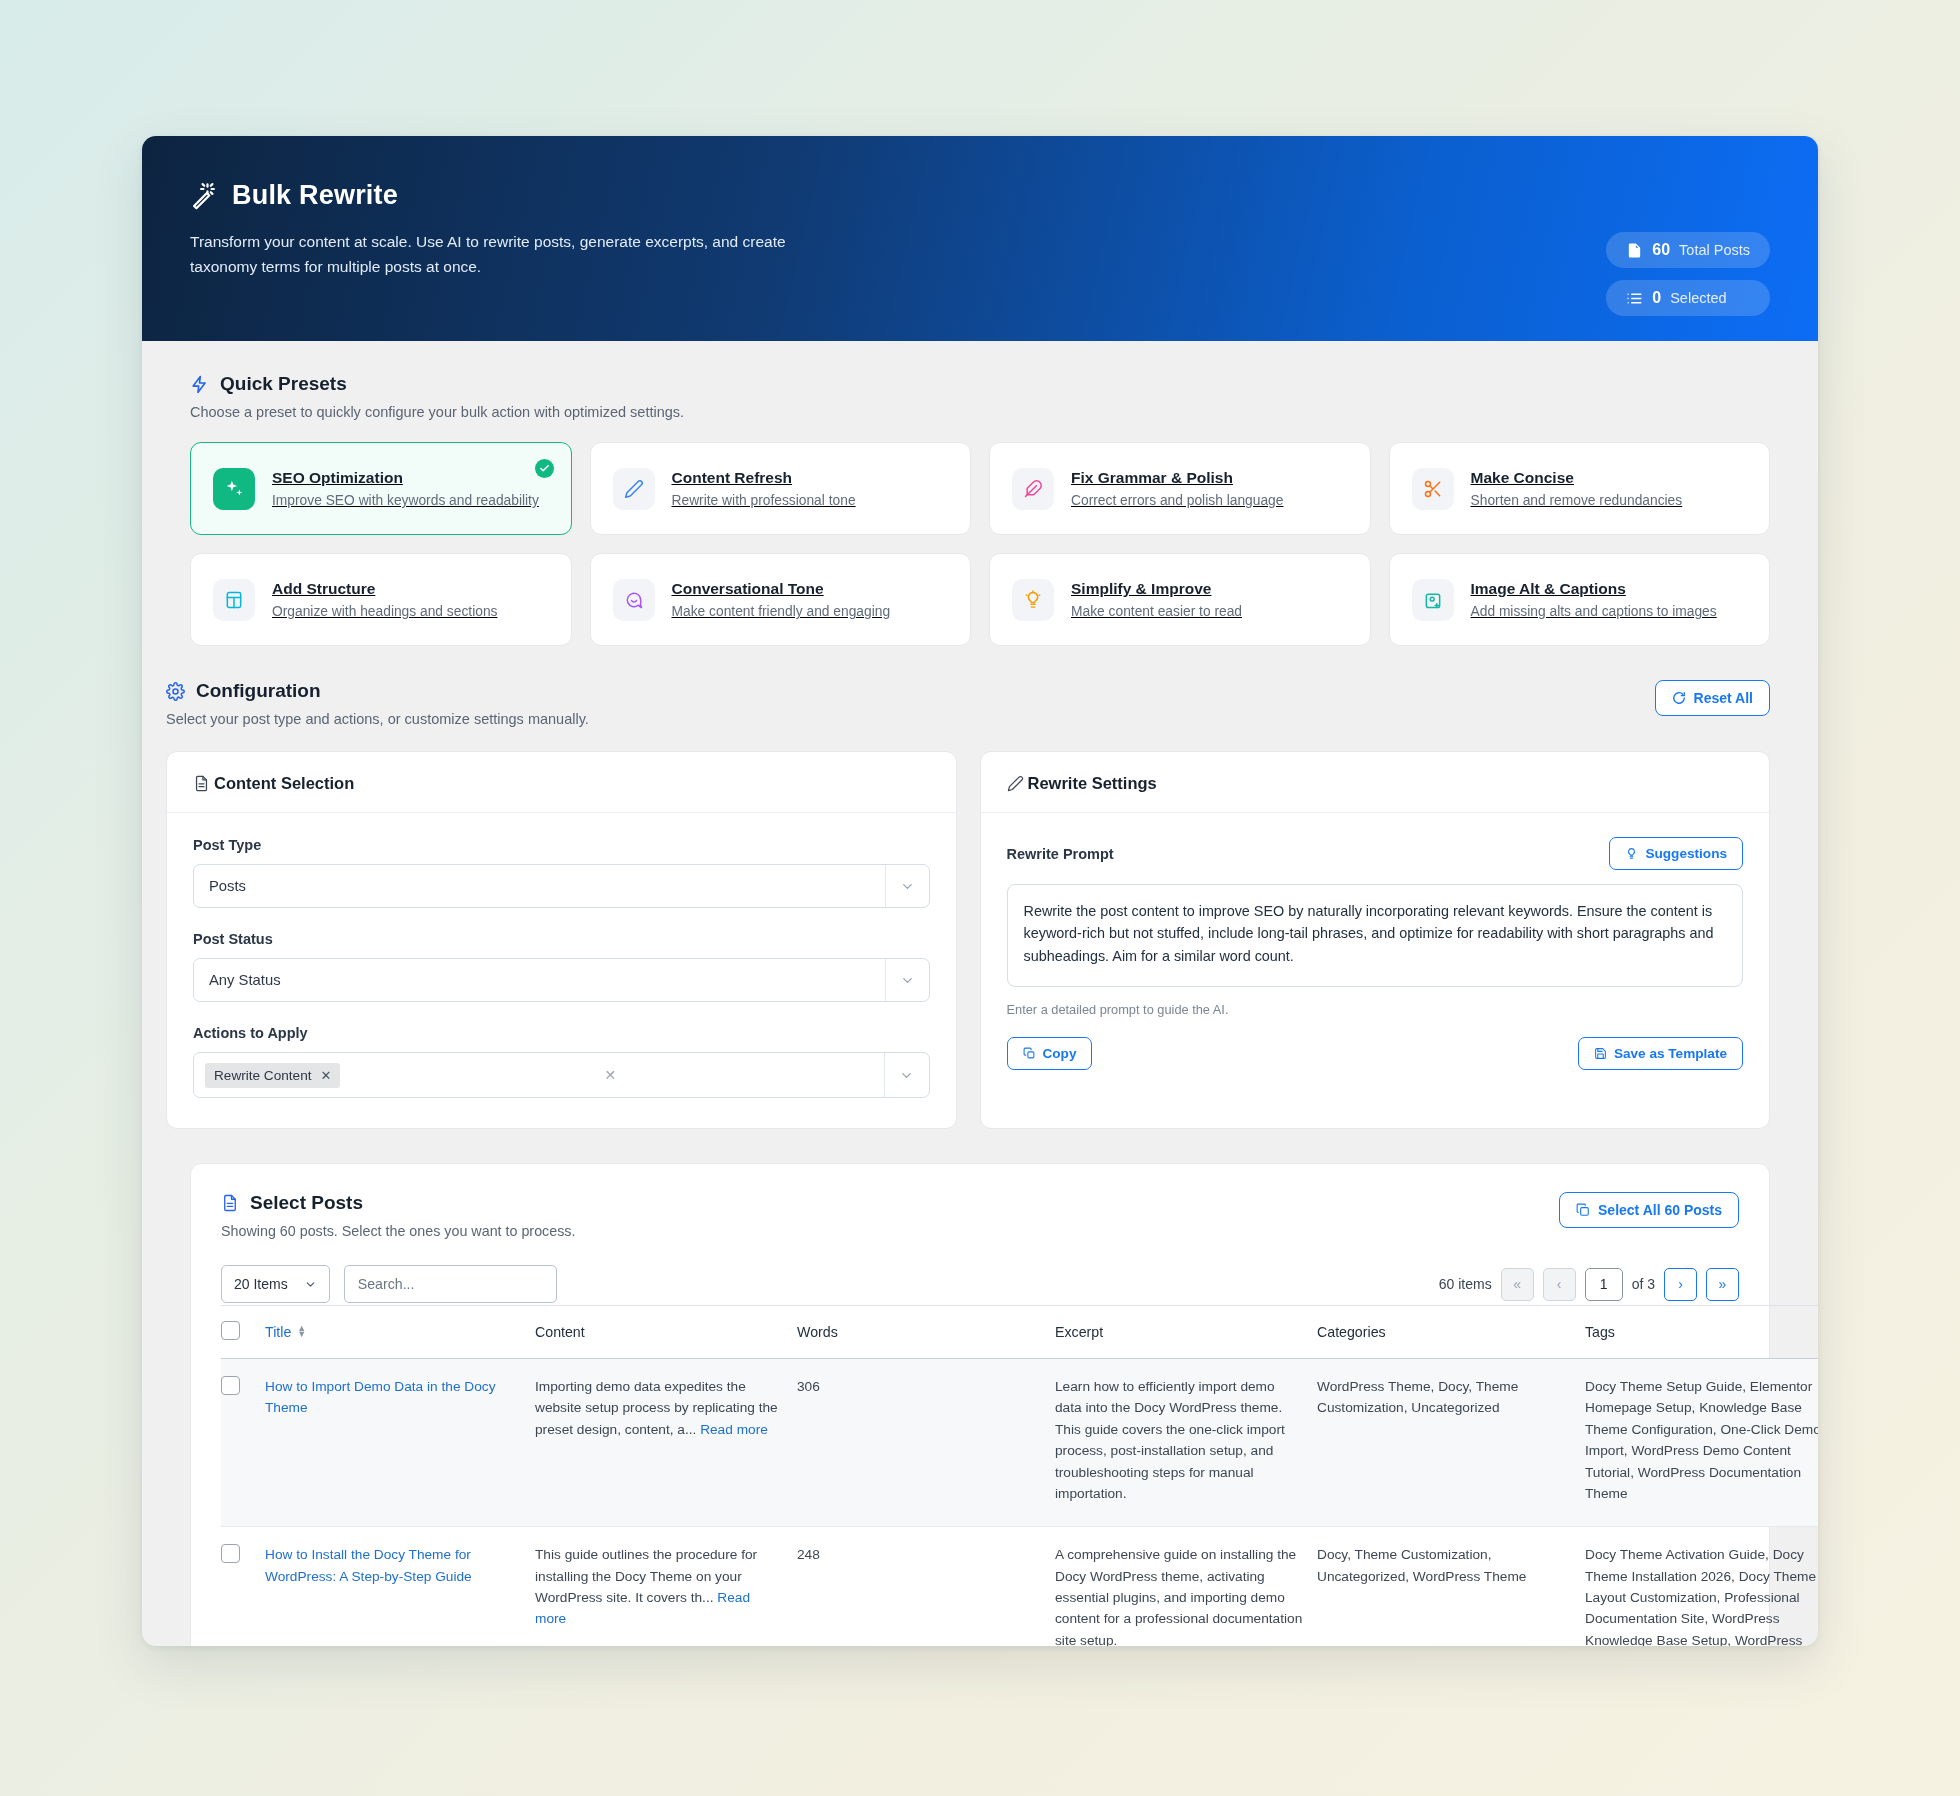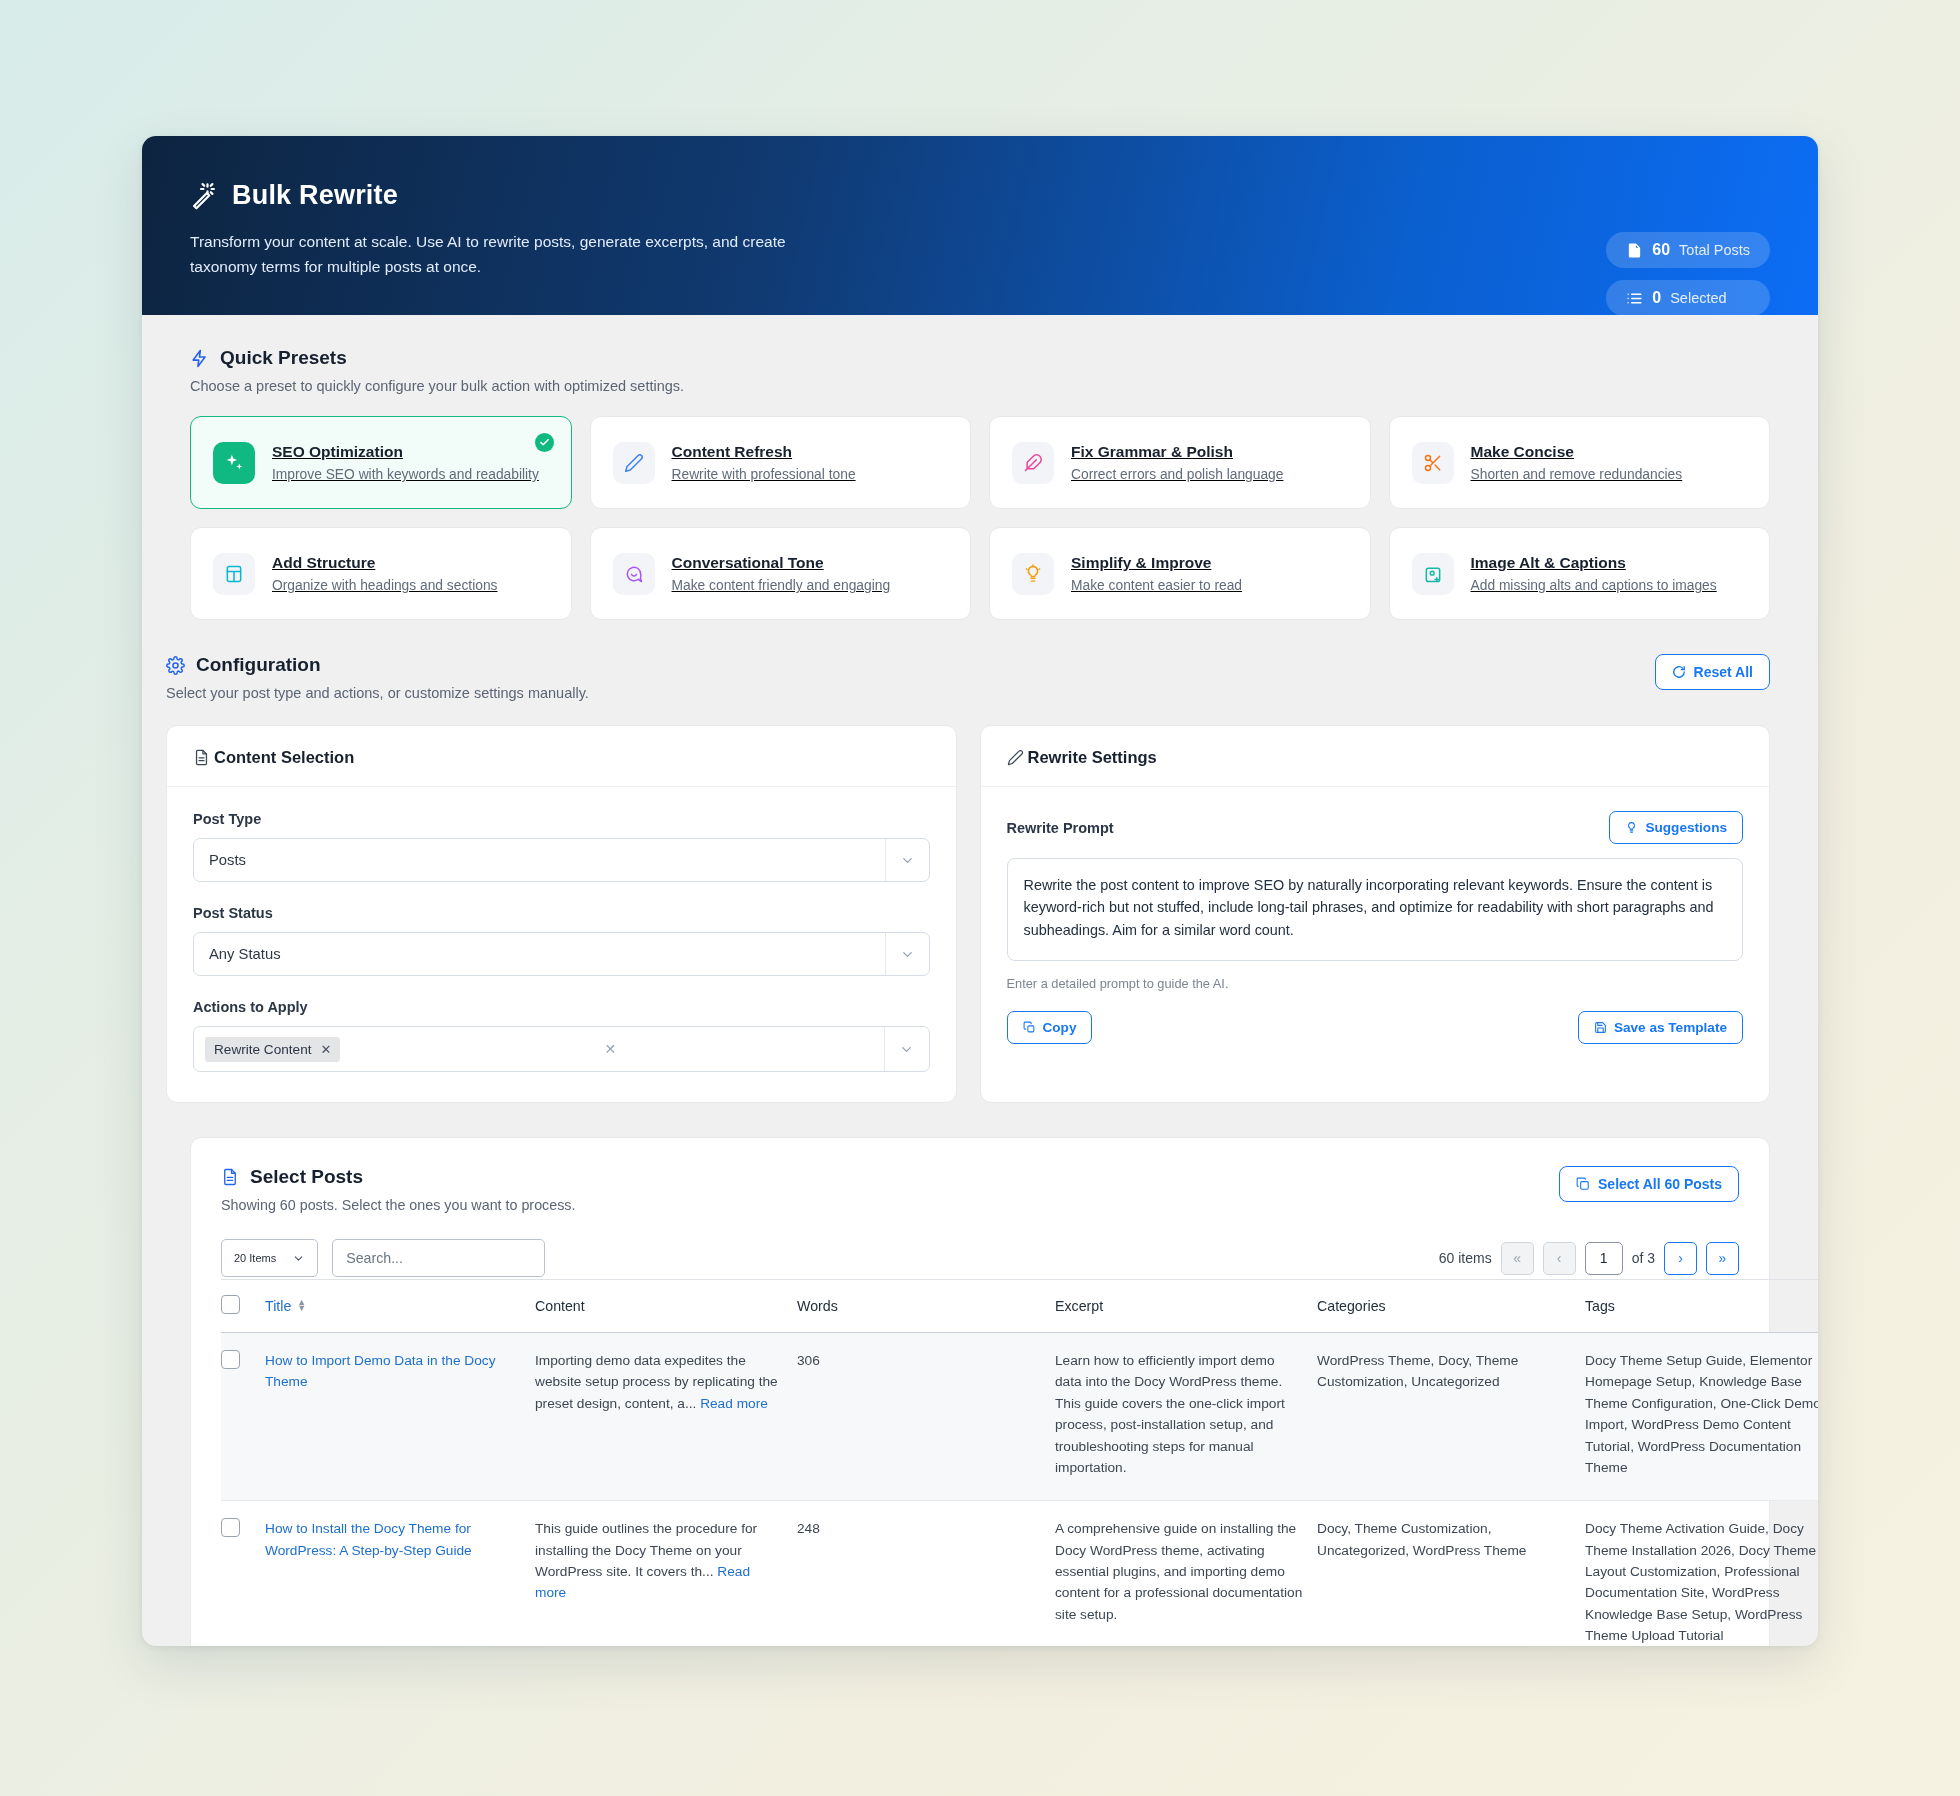--- a/index.html
+++ b/index.html
@@ -15,21 +15,21 @@
     background: #f0f0f0;
     border-radius: 14px;
     box-shadow: 0 18px 50px rgba(40,60,80,.13), 0 2px 6px rgba(40,60,80,.08);
     overflow: hidden;
     height: 1510px;
   }
 
   
   .hero {
     position: relative;
-    height: 179px;
+    height: 205px;
     background: linear-gradient(103deg, #0d2440 0%, #103a72 38%, #0b5fce 75%, #0c6df5 100%);
     padding: 44px 48px 0 48px;
     color: #fff;
   }
   .hero-title-row { display: flex; align-items: center; gap: 14px; }
   .hero-title { font-size: 27px; font-weight: bold; letter-spacing: .2px; }
   .hero-sub { margin-top: 18px; font-size: 15.5px; line-height: 1.62; color: #e2ecfb; max-width: 600px; }
   .badges { position: absolute; right: 48px; top: 96px; display: flex; gap: 12px; flex-direction: column; }
   .badge {
     display: flex; align-items: center; gap: 9px;
@@ -142,21 +142,21 @@
   .posts-card { background: #fff; border: 1px solid #e6e8ec; border-radius: 11px; padding: 28px 30px 30px 30px; }
   .posts-head { display: flex; align-items: flex-start; justify-content: space-between; }
   .posts-title-row { display: flex; align-items: center; gap: 11px; }
   .posts-title { font-size: 19px; font-weight: bold; color: #16202e; }
   .posts-sub { margin-top: 9px; font-size: 14.3px; color: #5b6574; }
 
   .table-toolbar { margin-top: 26px; display: flex; align-items: center; gap: 14px; }
   .items-select {
     height: 38px; border: 1px solid #b9c2cd; border-radius: 5px; background: #fff;
     display: flex; align-items: center; gap: 16px; padding: 0 12px;
-    font-size: 11px; color: #28313d;
+    font-size: 14px; color: #28313d;
   }
   .search-input {
     height: 38px; width: 213px; border: 1px solid #b9c2cd; border-radius: 5px;
     padding: 0 13px; font-size: 14.2px; color: #28313d; font-family: inherit; background: #fff;
   }
   .search-input::placeholder { color: #6b7684; }
   .pager { margin-left: auto; display: flex; align-items: center; gap: 9px; font-size: 14px; color: #3b4552; }
   .pg-btn {
     width: 33px; height: 33px; border: 1px solid #cfd6de; border-radius: 5px;
     background: #f1f3f5; color: #9aa4b1;

